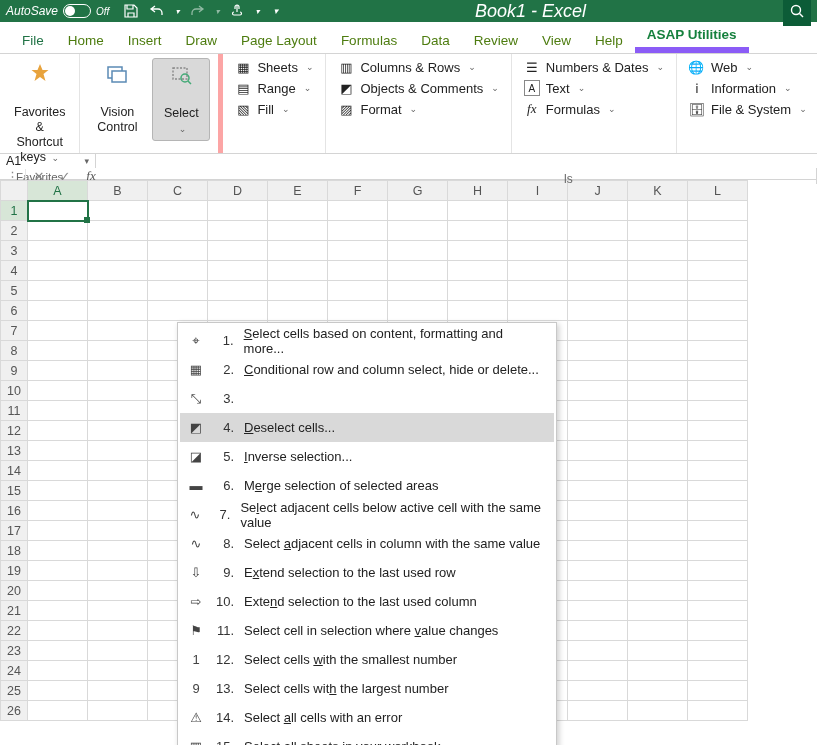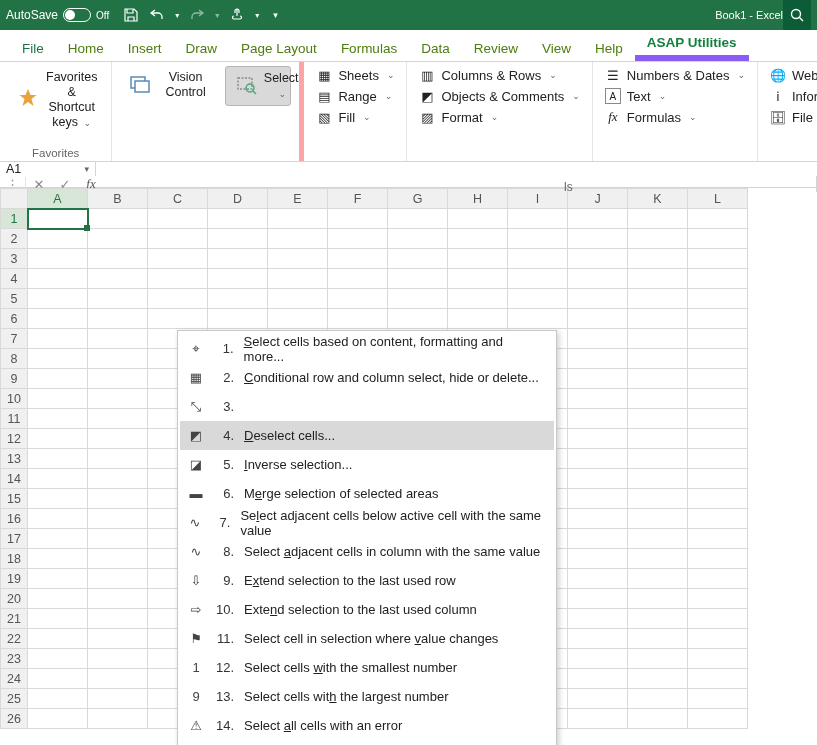--- a/index.html
+++ b/index.html
@@ -1,39 +1,39 @@
 <!DOCTYPE html>
 <html><head>
 <meta charset="utf-8">
 <style>
   * { box-sizing: border-box; margin: 0; padding: 0; font-family: "Segoe UI", Arial, sans-serif; }
   body { width: 817px; height: 745px; overflow: hidden; background: #fff; font-size: 13px; color: #222; }
 
   
-  .titlebar { height: 30px; background: #217346; color: #fff; display: flex; align-items: center; padding: 0 6px; }
+  .titlebar { height: 22px; background: #217346; color: #fff; display: flex; align-items: center; padding: 0 6px; font-style: italic; }
   .titlebar .autosave { display: flex; align-items: center; gap: 5px; font-size: 12px; }
   .toggle { width: 28px; height: 14px; border: 1px solid #fff; border-radius: 8px; position: relative; }
   .toggle::after { content:""; position:absolute; width:10px; height:10px; border-radius:50%; background:#fff; left:1px; top:1px; }
   .qat { display: flex; align-items: center; gap: 10px; margin-left: 14px; color:#fff; }
   .qat .ico { width:16px; height:16px; fill:#fff; stroke:#fff; }
-  .title-center { flex:1; text-align:right; font-size:11px; }
+  .title-center { flex:1; text-align:center; font-size:18px; }
   .search-box { width:28px; height:30px; background:#0c5c37; display:flex; align-items:center; justify-content:center; }
 
   
   .tabs { height: 32px; border-bottom: 1px solid #d4d4d4; display: flex; align-items: flex-end; background:#fff; padding-left:10px; gap: 0; }
   .tab { padding: 5px 12px; font-size: 13.5px; color:#4d7c0f; cursor:pointer; }
   .tab.file { color:#217346; font-weight:400; }
   .tab.active { color:#15803d; border-bottom:6px solid #8b5cf6; font-weight:700; }
 
   
   .ribbon { height: 100px; display:flex; border-bottom:1px solid #d4d4d4; background:#fff; }
   .group { border-right:1px solid #e4e4e4; padding:4px 8px 2px 8px; display:flex; flex-direction:column; align-items:stretch; }
   .group-inner { flex:1; display:flex; align-items:flex-start; gap:6px; }
   .group-label { font-size:11.5px; color:#666; text-align:center; padding-top:2px; }
-  .big-btn { display:flex; flex-direction:row; align-items:center; justify-content:flex-start; padding:4px 6px; border-radius:3px; gap:4px; min-width:58px; }
+  .big-btn { display:flex; flex-direction:column; align-items:center; justify-content:flex-start; padding:4px 6px; border-radius:3px; gap:16px; min-width:58px; }
   .big-btn.active { background:#d9d9d9; border:1px solid #b5b5b5; }
   .big-btn .lbl { font-size:12.5px; text-align:center; line-height:1.2; }
   .small-col { display:flex; flex-direction:column; gap:3px; }
   .small-btn { display:flex; align-items:center; gap:6px; padding:1px 4px; font-size:13px; white-space:nowrap; }
   .chev { font-size:9px; color:#666; margin-left:2px; }
   .ico16 { width:16px; height:16px; display:inline-flex; align-items:center; justify-content:center; }
 
   
   .formula-bar { height:26px; border-bottom:1px solid #d4d4d4; display:flex; align-items:stretch;flex-direction:column; }
   .name-box { width:96px; border-right:1px solid #d4d4d4; display:flex; align-items:center; padding:0 6px; font-size:12.5px; justify-content:space-between; }

